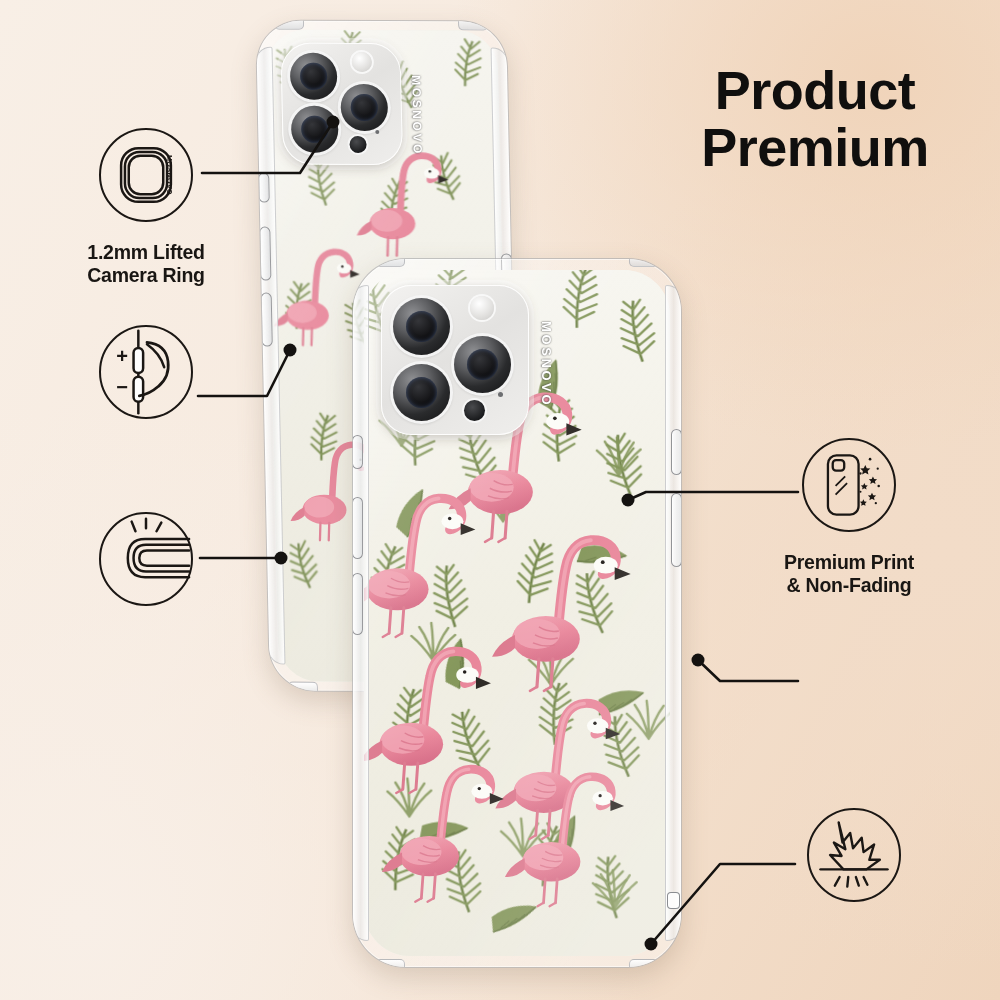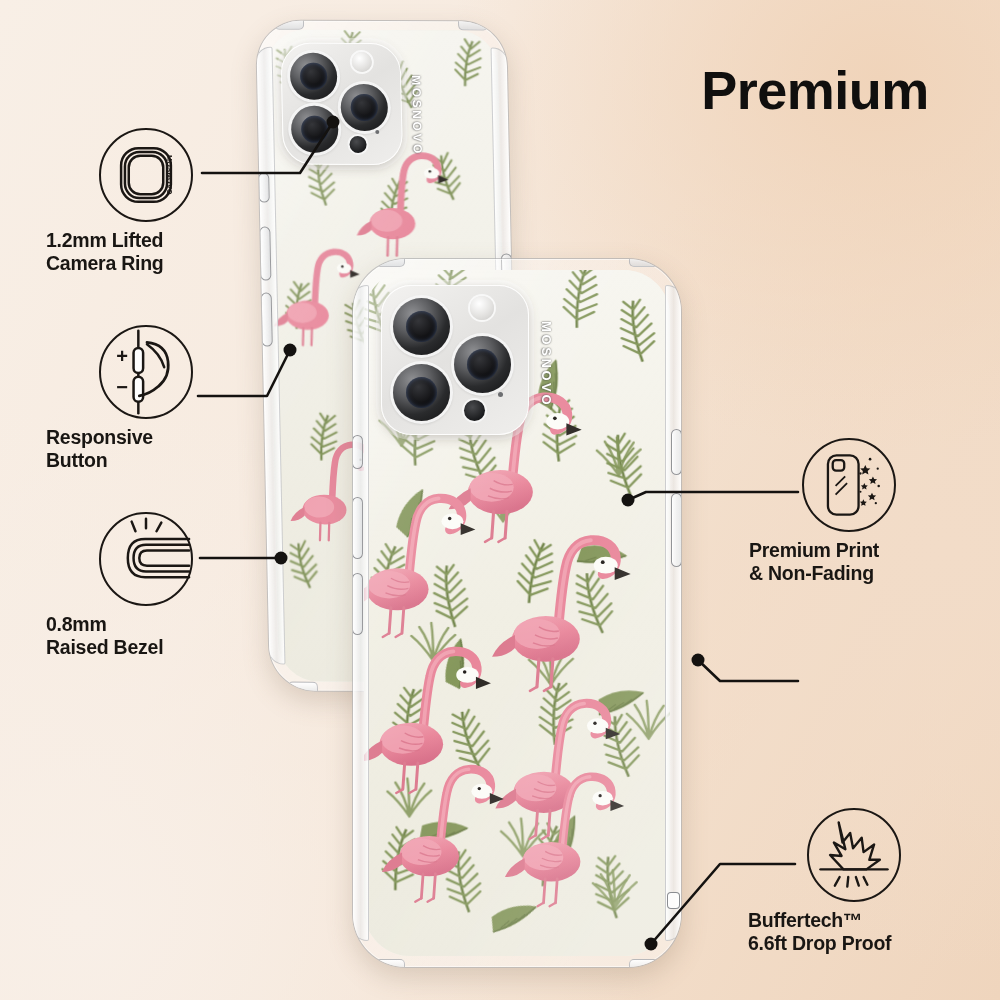--- a/index.html
+++ b/index.html
@@ -33,21 +33,21 @@
   .feat { position:absolute; width:200px; }
   .badge {
     width:94px; height:94px; border-radius:50%;
     border:2.2px solid #1b1714;
     margin:0 auto;
     position:relative;
     background:transparent;
   }
   .badge svg { position:absolute; inset:0; width:100%; height:100%; }
   .flabel {
-    margin-top:7px; 
+    margin-top:19px; text-align:center;
     font-size:19.5px; font-weight:700; line-height:1.17;
     color:#191613; letter-spacing:-0.25px;
     white-space:pre-line;
   }
 
   .f-camera   { left:46px;  top:128px; }
   .f-button   { left:46px;  top:325px; }
   .f-bezel    { left:46px;  top:512px; }
   .f-print    { left:749px; top:438px; }
   .f-charm    { left:752px; top:628px; }
@@ -391,20 +391,21 @@
       <circle cx="333" cy="122" r="6.5"></circle>
       <circle cx="290" cy="350" r="6.5"></circle>
       <circle cx="281" cy="558" r="6.5"></circle>
       <circle cx="628" cy="500" r="6.5"></circle>
       <circle cx="698" cy="660" r="6.5"></circle>
       <circle cx="651" cy="944" r="6.5"></circle>
     </g>
   </svg>
 
   <div id="title">
+    <span>Product</span>
     <span class="l2">Premium</span>
   </div>
 
   <div class="feat f-camera">
     <div class="badge">
       <svg viewBox="0 0 94 94">
         <g fill="none" stroke="#1b1714" stroke-width="2.6">
           <rect x="21" y="19" width="52" height="56" rx="18"></rect>
           <rect x="25" y="23" width="44" height="48" rx="15"></rect>
           <rect x="29" y="27" width="36" height="40" rx="12"></rect>
@@ -423,37 +424,33 @@
           <path d="M39 4 L39 90"></path>
           <rect x="34" y="22" width="10" height="26" rx="5" fill="#fff"></rect>
           <rect x="34" y="52" width="10" height="26" rx="5" fill="#fff"></rect>
           <path d="M48 16 q 20 2 22 20 q 2 16 -10 26 q -9 8 -20 10" stroke-width="2.8"></path>
           <path d="M48 18 q 14 10 18 24"></path>
         </g>
         <text x="22" y="38" fill="#1b1714" font-size="21" font-weight="700" font-family="Liberation Sans, sans-serif" text-anchor="middle">+</text>
         <text x="22" y="70" fill="#1b1714" font-size="21" font-weight="700" font-family="Liberation Sans, sans-serif" text-anchor="middle">−</text>
       </svg>
     </div>
-    <div class="flabel">Responsive
-Button</div>
   </div>
 
   <div class="feat f-bezel">
     <div class="badge">
       <svg viewBox="0 0 94 94">
         <g fill="none" stroke="#1b1714" stroke-width="2.6" stroke-linecap="round">
           <path d="M92 26 L46 26 q -18 0 -18 20 q 0 20 18 20 L92 66"></path>
           <path d="M92 32 L47 32 q -13 0 -13 14 q 0 14 13 14 L92 60"></path>
           <path d="M92 38 L48 38 q -8 0 -8 8 q 0 8 8 8 L92 54"></path>
           <path d="M36 18 L32 8 M47 15 L47 5 M58 18 L63 9"></path>
         </g>
       </svg>
     </div>
-    <div class="flabel">0.8mm
-Raised Bezel</div>
   </div>
 
   <div class="feat f-print">
     <div class="badge">
       <svg viewBox="0 0 94 94">
         <g fill="none" stroke="#1b1714" stroke-width="2.4">
           <rect x="25" y="16" width="32" height="62" rx="9"></rect>
           <rect x="30" y="21" width="12" height="11" rx="3.5"></rect>
           <path d="M33 48 L43 38 M33 57 L45 45" stroke-width="1.9"></path>
         </g>
@@ -480,17 +477,15 @@
   <div class="feat f-buffer">
     <div class="badge">
       <svg viewBox="0 0 94 94">
         <g fill="none" stroke="#1b1714" stroke-width="2.5" stroke-linejoin="round" stroke-linecap="round">
           <path d="M31 13 L35 34 L43 24 L46 40 L55 29 L57 44 L68 36 L63 52 L74 52 L60 62 L36 62 L22 47 L34 48 L26 34 L38 41 Z"></path>
           <path d="M12 62 L82 62"></path>
           <path d="M32 70 L27 79 M41 70 L40 80 M49 70 L52 79 M57 70 L61 78"></path>
         </g>
       </svg>
     </div>
-    <div class="flabel">Buffertech™
-6.6ft Drop Proof</div>
   </div>
 
 </div>
 
 </body></html>

